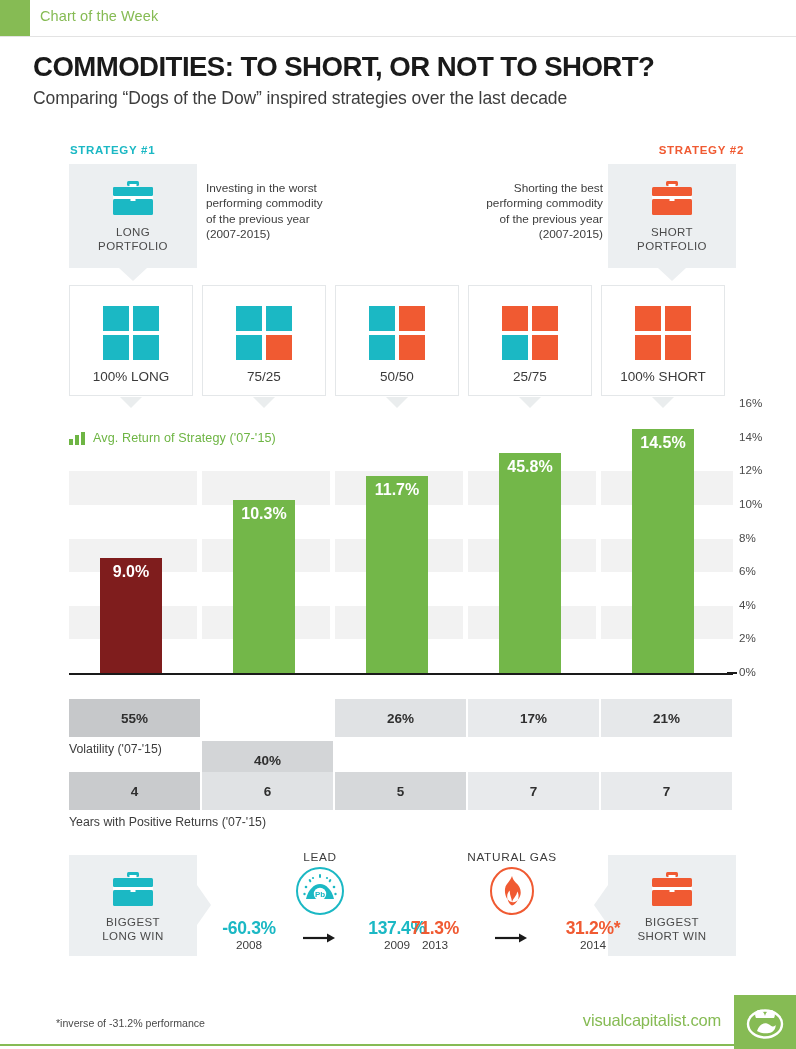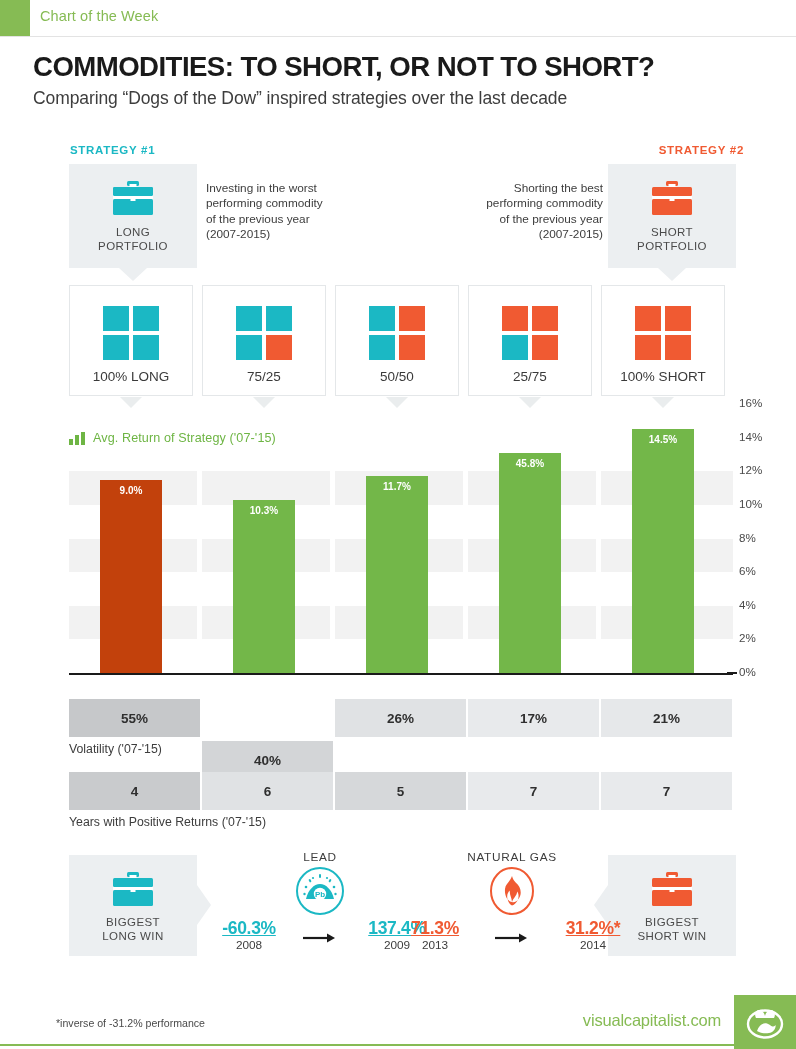--- a/index.html
+++ b/index.html
@@ -55,21 +55,21 @@
   
   .chart{position:absolute;left:69px;top:410px;width:664px;height:265px;}
   .band{position:absolute;height:32px;background:#f2f2f2;}
   .bandgap{position:absolute;width:5px;background:#ffffff;height:32px;}
   .legend{position:absolute;left:69px;top:431px;display:flex;align-items:center;gap:8px;z-index:5;}
   .legend-bars{display:flex;align-items:flex-end;gap:2px;height:13px;}
   .legend-bars span{background:#6eb544;width:4px;}
   .legend-text{font-size:12.6px;color:#6eb544;letter-spacing:.1px;}
 
   .bar{position:absolute;bottom:0;width:62px;background:#73b749;}
-  .bar .bval{position:absolute;left:0;right:0;top:5px;text-align:center;color:#fff;font-size:10px;font-weight:bold;}
+  .bar .bval{position:absolute;left:0;right:0;top:5px;text-align:center;color:#fff;font-size:16px;font-weight:bold;}
   .baxis{position:absolute;left:69px;top:673px;width:664px;height:2px;background:#1a1a1a;}
   .ytick{position:absolute;left:739px;font-size:11.6px;color:#4a4a4a;}
   .ytick0line{position:absolute;left:727px;top:672px;width:10px;height:1.6px;background:#1a1a1a;}
 
   
   .statrow{position:absolute;left:69px;width:664px;height:38px;}
   .statcell{position:absolute;top:0;height:38px;display:flex;align-items:center;justify-content:center;
             font-size:13.5px;font-weight:bold;color:#2f2f2f;}
   .statcaption{position:absolute;left:69px;font-size:12.3px;color:#3d3d3d;}
 
@@ -83,21 +83,21 @@
   .winchev{position:absolute;top:885px;width:0;height:0;border-top:20px solid transparent;
            border-bottom:20px solid transparent;}
   .winchev.l{left:197px;border-left:14px solid #eceff1;}
   .winchev.r{left:594px;border-right:14px solid #eceff1;}
 
   .commodity{position:absolute;top:850px;width:230px;}
   .commodity .cname{position:absolute;left:0;right:0;top:0;text-align:center;font-size:11.8px;
                     letter-spacing:.7px;color:#3d3d3d;}
   .commodity .cicon{position:absolute;left:50%;transform:translateX(-50%);top:16px;}
   .cfrom,.cto{position:absolute;top:68px;width:96px;text-align:center;}
-  .cval{font-size:17.5px;font-weight:bold;line-height:20px;letter-spacing:-.3px;text-decoration:underline;}
+  .cval{font-size:17.5px;font-weight:bold;line-height:20px;letter-spacing:-.3px;}
   .cyear{font-size:11.8px;color:#3d3d3d;line-height:15px;}
   .carrow{position:absolute;top:80px;left:50%;transform:translateX(-50%);width:34px;}
 
   
   .footnote{position:absolute;left:56px;top:1017px;font-size:10.6px;color:#4a4a4a;}
   .vcurl{position:absolute;right:75px;top:1011px;font-size:16.5px;color:#86bb54;letter-spacing:-.2px;}
   .logo{position:absolute;right:0;top:995px;width:62px;height:54px;background:#86bb54;
         display:flex;align-items:center;justify-content:center;}
   .botrule{position:absolute;left:0;top:1044px;width:734px;height:2px;background:#86bb54;}
 </style>
@@ -229,21 +229,21 @@
       <div class="band" style="left: 0px; width: 664px; top: 128.5px; height: 33.625px;"></div>
       <div class="bandgap" style="left: 128px; top: 128.5px; height: 33.625px;"></div>
       <div class="bandgap" style="left: 261px; top: 128.5px; height: 33.625px;"></div>
       <div class="bandgap" style="left: 394px; top: 128.5px; height: 33.625px;"></div>
       <div class="bandgap" style="left: 527px; top: 128.5px; height: 33.625px;"></div>
       <div class="band" style="left: 0px; width: 664px; top: 61.25px; height: 33.625px;"></div>
       <div class="bandgap" style="left: 128px; top: 61.25px; height: 33.625px;"></div>
       <div class="bandgap" style="left: 261px; top: 61.25px; height: 33.625px;"></div>
       <div class="bandgap" style="left: 394px; top: 61.25px; height: 33.625px;"></div>
       <div class="bandgap" style="left: 527px; top: 61.25px; height: 33.625px;"></div>
-      <div class="bar" style="height: 193px; left: 31px; background: #c2410c;">
+      <div class="bar" style="height: 115px; left: 31px; background: #7f1d1d;">
         <div class="bval">9.0%</div>
       </div>
       <div class="bar" style="height: 173.169px; left: 164px; background: rgb(115, 183, 73);">
         <div class="bval">10.3%</div>
       </div>
       <div class="bar" style="height: 196.706px; left: 297px; background: rgb(115, 183, 73);">
         <div class="bval">11.7%</div>
       </div>
       <div class="bar" style="height: 220.244px; left: 430px; background: rgb(115, 183, 73);">
         <div class="bval">45.8%</div>

